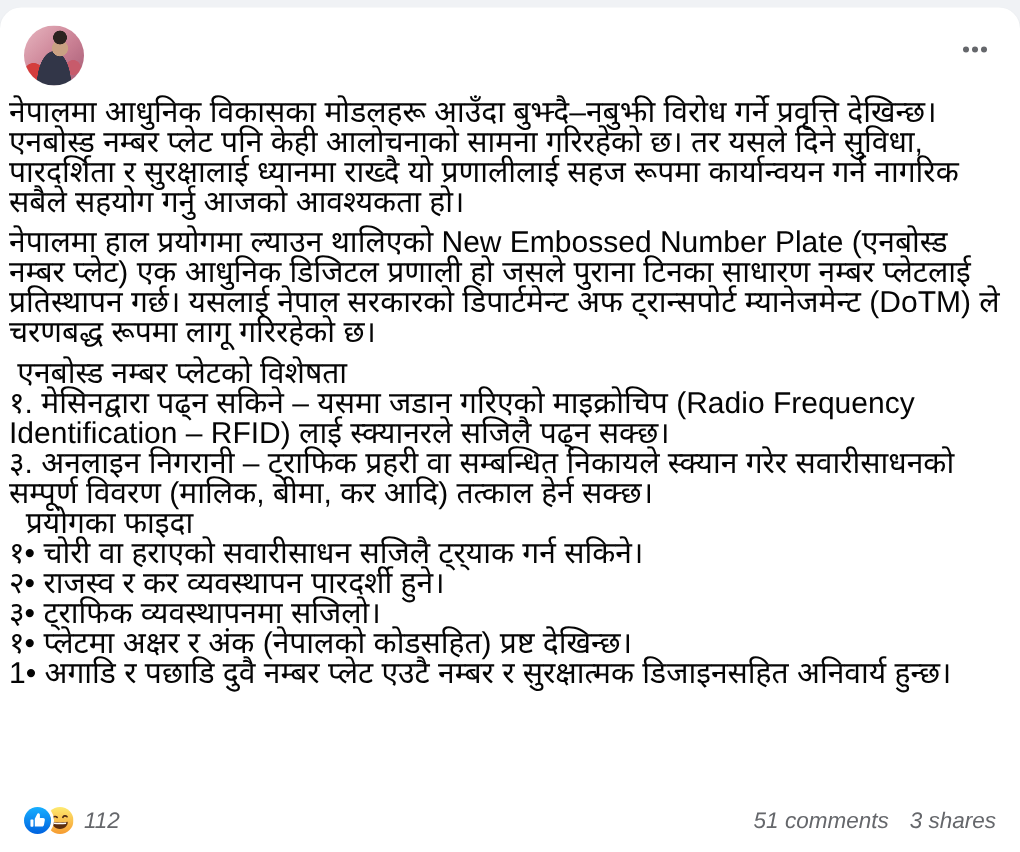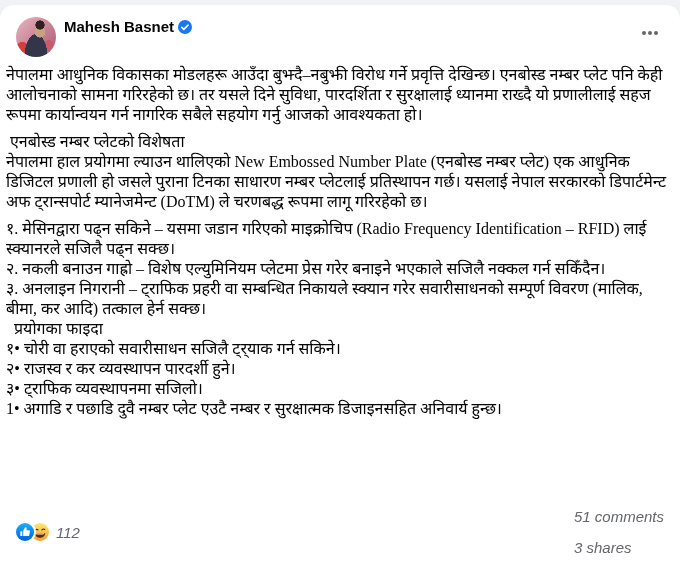--- a/index.html
+++ b/index.html
@@ -32,79 +32,70 @@
   .author{font-size:15px;font-weight:700;color:#050505;line-height:19px;cursor:pointer;}
   .badge{width:14px;height:14px;display:inline-block;}
   .meta-row{display:flex;align-items:center;gap:4px;margin-top:3px;color:#65676b;font-size:13px;line-height:15px;}
   .meta-dot{font-weight:700;}
   .globe{width:12px;height:12px;display:inline-block;}
   .menu-btn{width:32px;height:32px;border-radius:50%;display:flex;align-items:center;justify-content:center;cursor:pointer;margin-top:2px;}
   .menu-btn svg{width:20px;height:20px;}
   
   .post-body{
     padding:2px 6px 0 6px;flex:1;overflow:hidden;
-    color:#050505;font-size:16px;line-height:20px;font-family:Liberation Serif, serif;
+    color:#050505;font-size:20px;line-height:20px;
   }
   .tline{white-space:pre-wrap;word-wrap:break-word;}
   .gap-sm{margin-bottom:7px;}
   .gap-md{margin-bottom:8px;}
   .gap-lg{margin-bottom:13px;}
   
   .post-footer{
     display:flex;align-items:center;justify-content:space-between;
     padding:6px 16px 12px 16px;color:#65676b;font-size:15px;font-style:italic;
   }
   .reactions{display:flex;align-items:center;cursor:pointer;}
   .rx-icon{width:18px;height:18px;border-radius:50%;display:inline-block;}
   .rx-like{position:relative;z-index:2;box-shadow:0 0 0 2px #fff;border-radius:50%;}
   .rx-haha{margin-left:-3px;z-index:1;}
   .rx-count{margin-left:7px;}
-  .counts{display:flex;gap:14px;flex-direction:column;}
+  .counts{display:flex;gap:14px;}
   .counts span{cursor:pointer;}
 </style>
 </head>
 <body>
 
 <div class="card">
 
   <div class="post-header">
     <div class="avatar"></div>
     <div class="hdr-texts">
-      <div class="name-row">
-        <span class="author">Mahesh Basnet</span>
-        <span class="badge">
-          <svg viewBox="0 0 16 16" width="14" height="14">
-            <circle cx="8" cy="8" r="8" fill="#1877F2"></circle>
-            <path d="M4.3 8.4l2.3 2.3 4.9-4.9" stroke="#fff" stroke-width="1.8" fill="none" stroke-linecap="round" stroke-linejoin="round"></path>
-          </svg>
-        </span>
-      </div>
     </div>
     <div class="menu-btn">
       <span>
         <svg viewBox="0 0 20 20" width="20" height="20" fill="#65676b">
           <circle cx="4" cy="10" r="2"></circle>
             <circle cx="10" cy="10" r="2"></circle>
             <circle cx="16" cy="10" r="2"></circle>
         </svg>
       </span>
     </div>
   </div>
 
   <div class="post-body">
     <div class="tline gap-sm">नेपालमा आधुनिक विकासका मोडलहरू आउँदा बुझ्दै–नबुझी विरोध गर्ने प्रवृत्ति देखिन्छ। एनबोस्ड नम्बर प्लेट पनि केही आलोचनाको सामना गरिरहेको छ। तर यसले दिने सुविधा, पारदर्शिता र सुरक्षालाई ध्यानमा राख्दै यो प्रणालीलाई सहज रूपमा कार्यान्वयन गर्न नागरिक सबैले सहयोग गर्नु आजको आवश्यकता हो।</div>
+    <div class="tline gap-sm">नेपालमा हाल प्रयोगमा ल्याउन थालिएको New Embossed Number Plate (एनबोस्ड नम्बर प्लेट) एक आधुनिक डिजिटल प्रणाली हो जसले पुराना टिनका साधारण नम्बर प्लेटलाई प्रतिस्थापन गर्छ। यसलाई नेपाल सरकारको डिपार्टमेन्ट अफ ट्रान्सपोर्ट म्यानेजमेन्ट (DoTM) ले चरणबद्ध रूपमा लागू गरिरहेको छ।</div>
     <div class="tline"> एनबोस्ड नम्बर प्लेटको विशेषता</div>
-    <div class="tline gap-sm">नेपालमा हाल प्रयोगमा ल्याउन थालिएको New Embossed Number Plate (एनबोस्ड नम्बर प्लेट) एक आधुनिक डिजिटल प्रणाली हो जसले पुराना टिनका साधारण नम्बर प्लेटलाई प्रतिस्थापन गर्छ। यसलाई नेपाल सरकारको डिपार्टमेन्ट अफ ट्रान्सपोर्ट म्यानेजमेन्ट (DoTM) ले चरणबद्ध रूपमा लागू गरिरहेको छ।</div>
     <div class="tline">१. मेसिनद्वारा पढ्न सकिने – यसमा जडान गरिएको माइक्रोचिप (Radio Frequency Identification – RFID) लाई स्क्यानरले सजिलै पढ्न सक्छ।</div>
-    <div class="tline">२. नकली बनाउन गाह्रो – विशेष एल्युमिनियम प्लेटमा प्रेस गरेर बनाइने भएकाले सजिलै नक्कल गर्न सकिँदैन।</div>
     <div class="tline">३. अनलाइन निगरानी – ट्राफिक प्रहरी वा सम्बन्धित निकायले स्क्यान गरेर सवारीसाधनको सम्पूर्ण विवरण (मालिक, बीमा, कर आदि) तत्काल हेर्न सक्छ।</div>
     <div class="tline">  प्रयोगका फाइदा</div>
     <div class="tline">१• चोरी वा हराएको सवारीसाधन सजिलै ट्र्याक गर्न सकिने।</div>
     <div class="tline">२• राजस्व र कर व्यवस्थापन पारदर्शी हुने।</div>
     <div class="tline">३• ट्राफिक व्यवस्थापनमा सजिलो।</div>
+    <div class="tline">१• प्लेटमा अक्षर र अंक (नेपालको कोडसहित) प्रष्ट देखिन्छ।</div>
     <div class="tline">1• अगाडि र पछाडि दुवै नम्बर प्लेट एउटै नम्बर र सुरक्षात्मक डिजाइनसहित अनिवार्य हुन्छ।</div>
   </div>
 
   <div class="post-footer">
     <div class="reactions">
       <span class="rx-icon rx-like">
         <svg viewBox="0 0 18 18" width="18" height="18">
           <defs>
             <linearGradient id="likeGrad" x1="0" y1="0" x2="0" y2="1">
               <stop offset="0" stop-color="#18AFFF"></stop>

